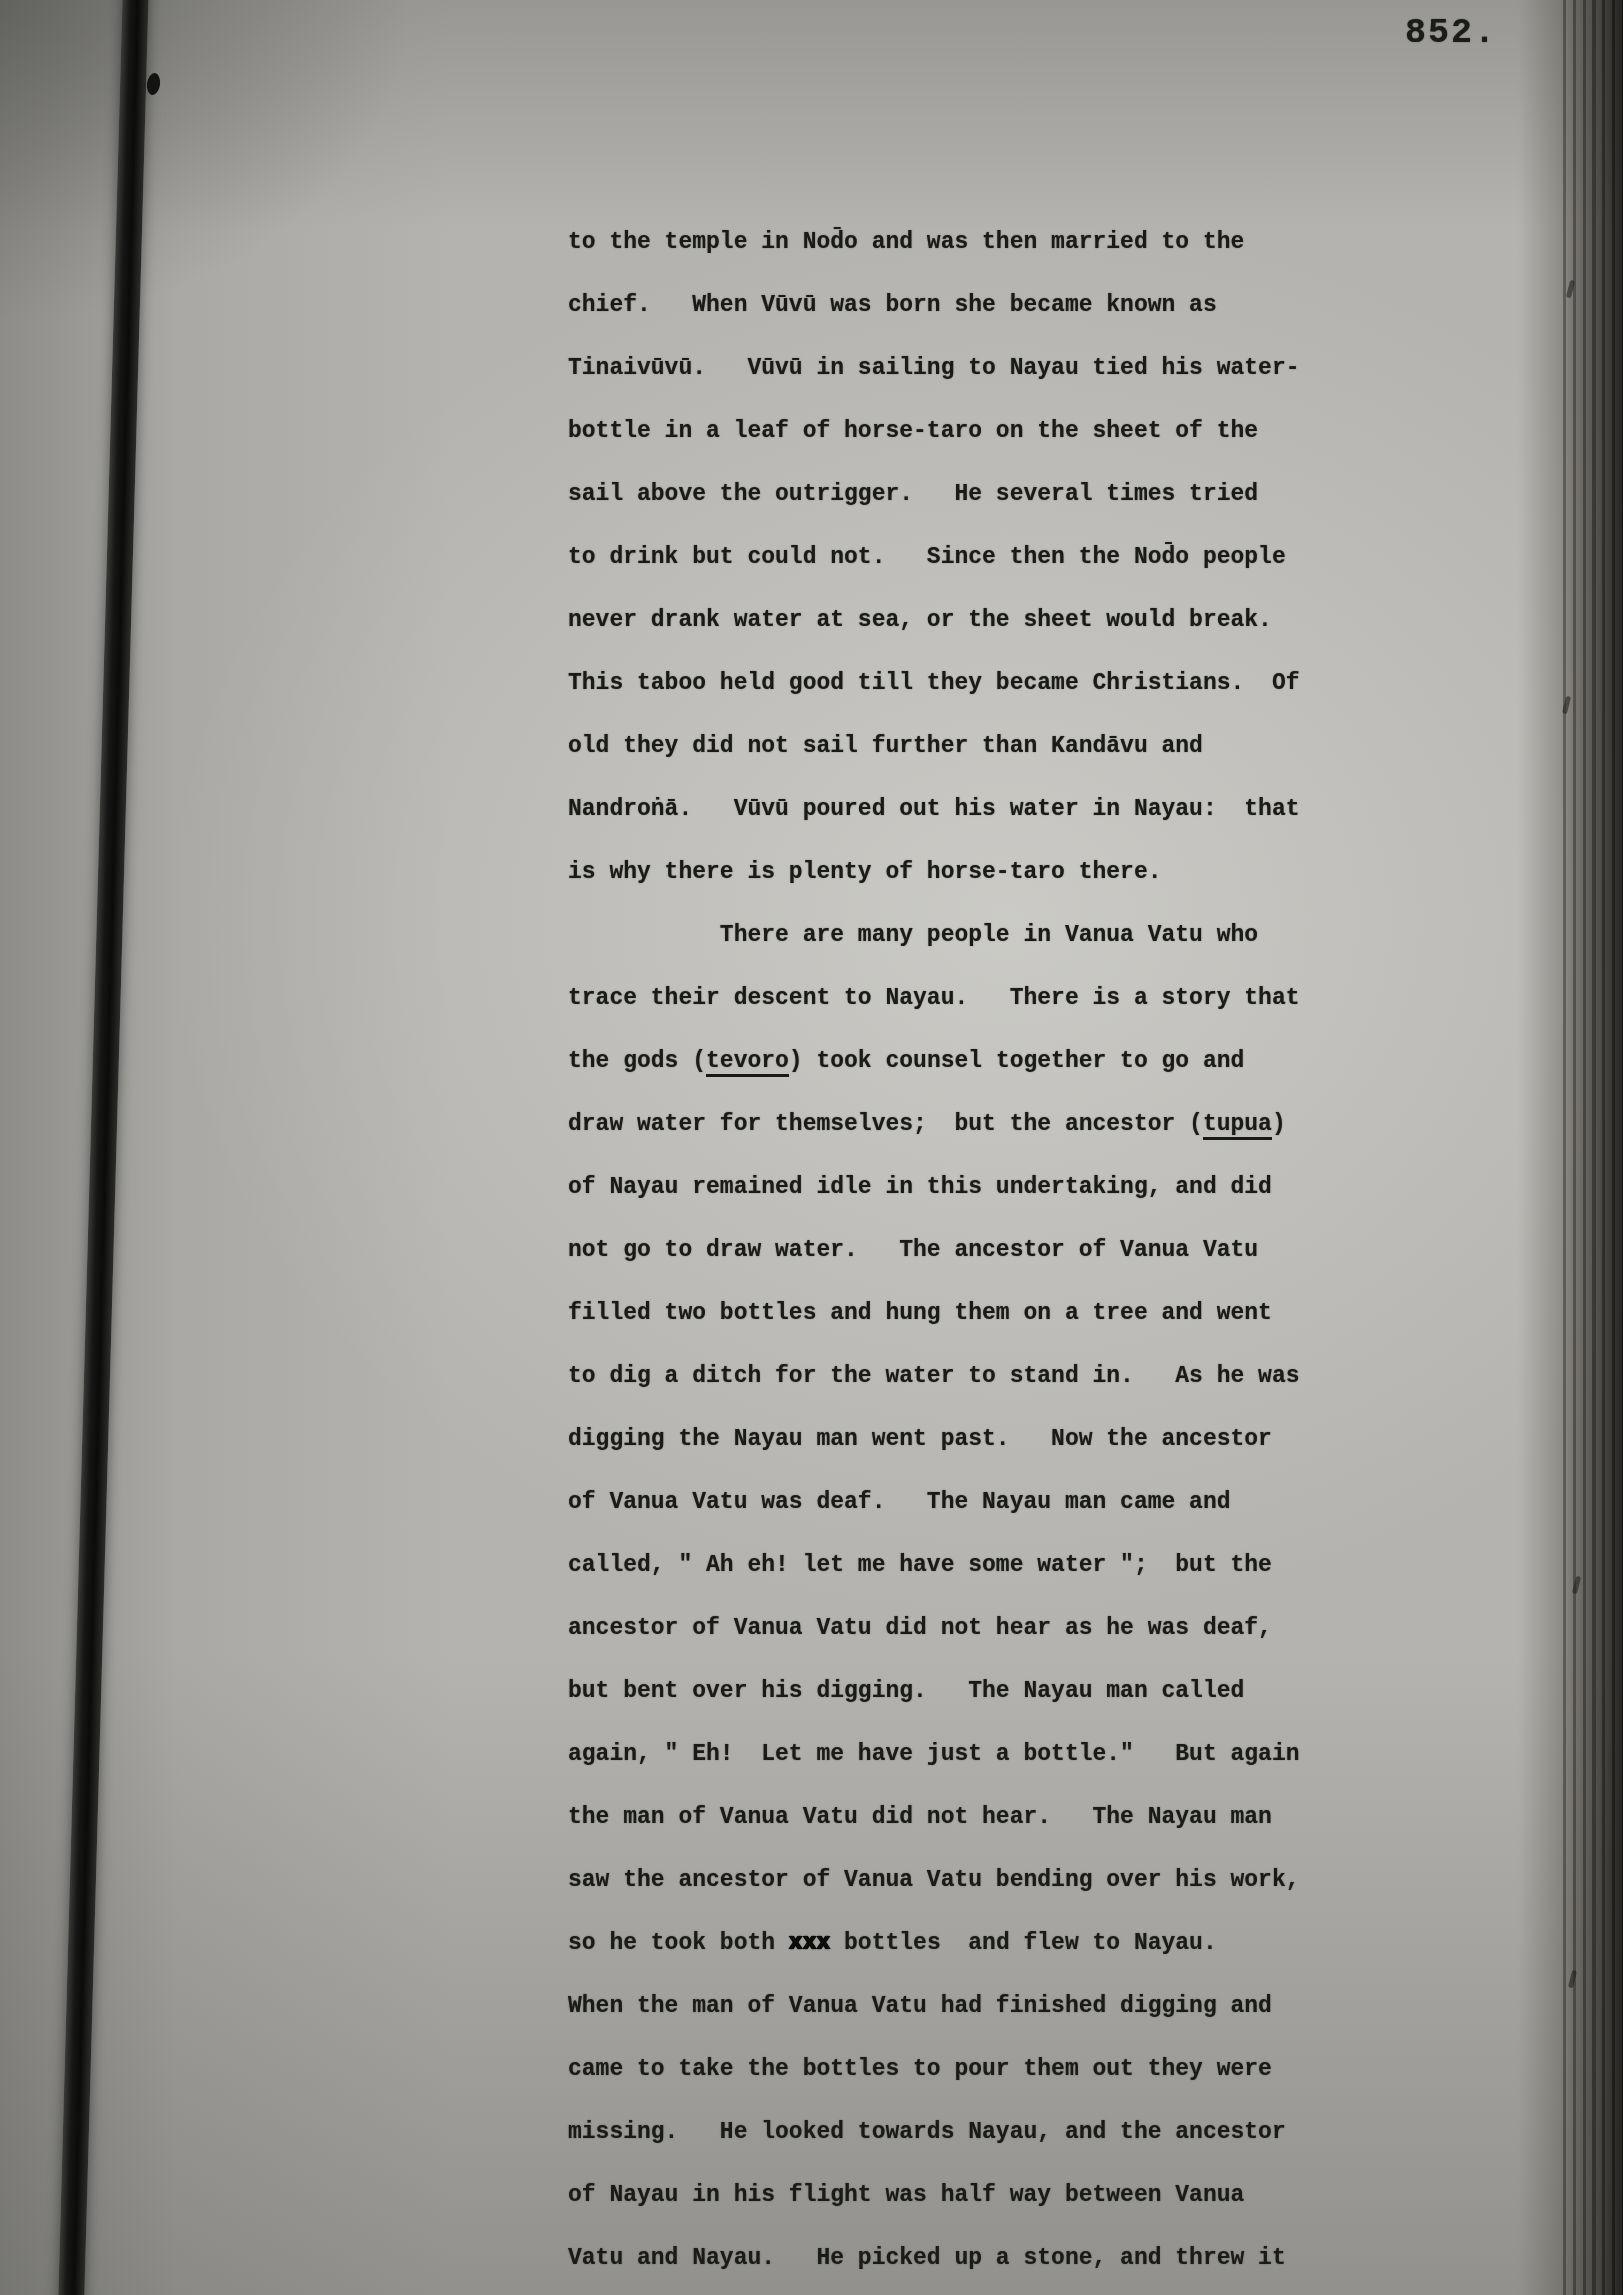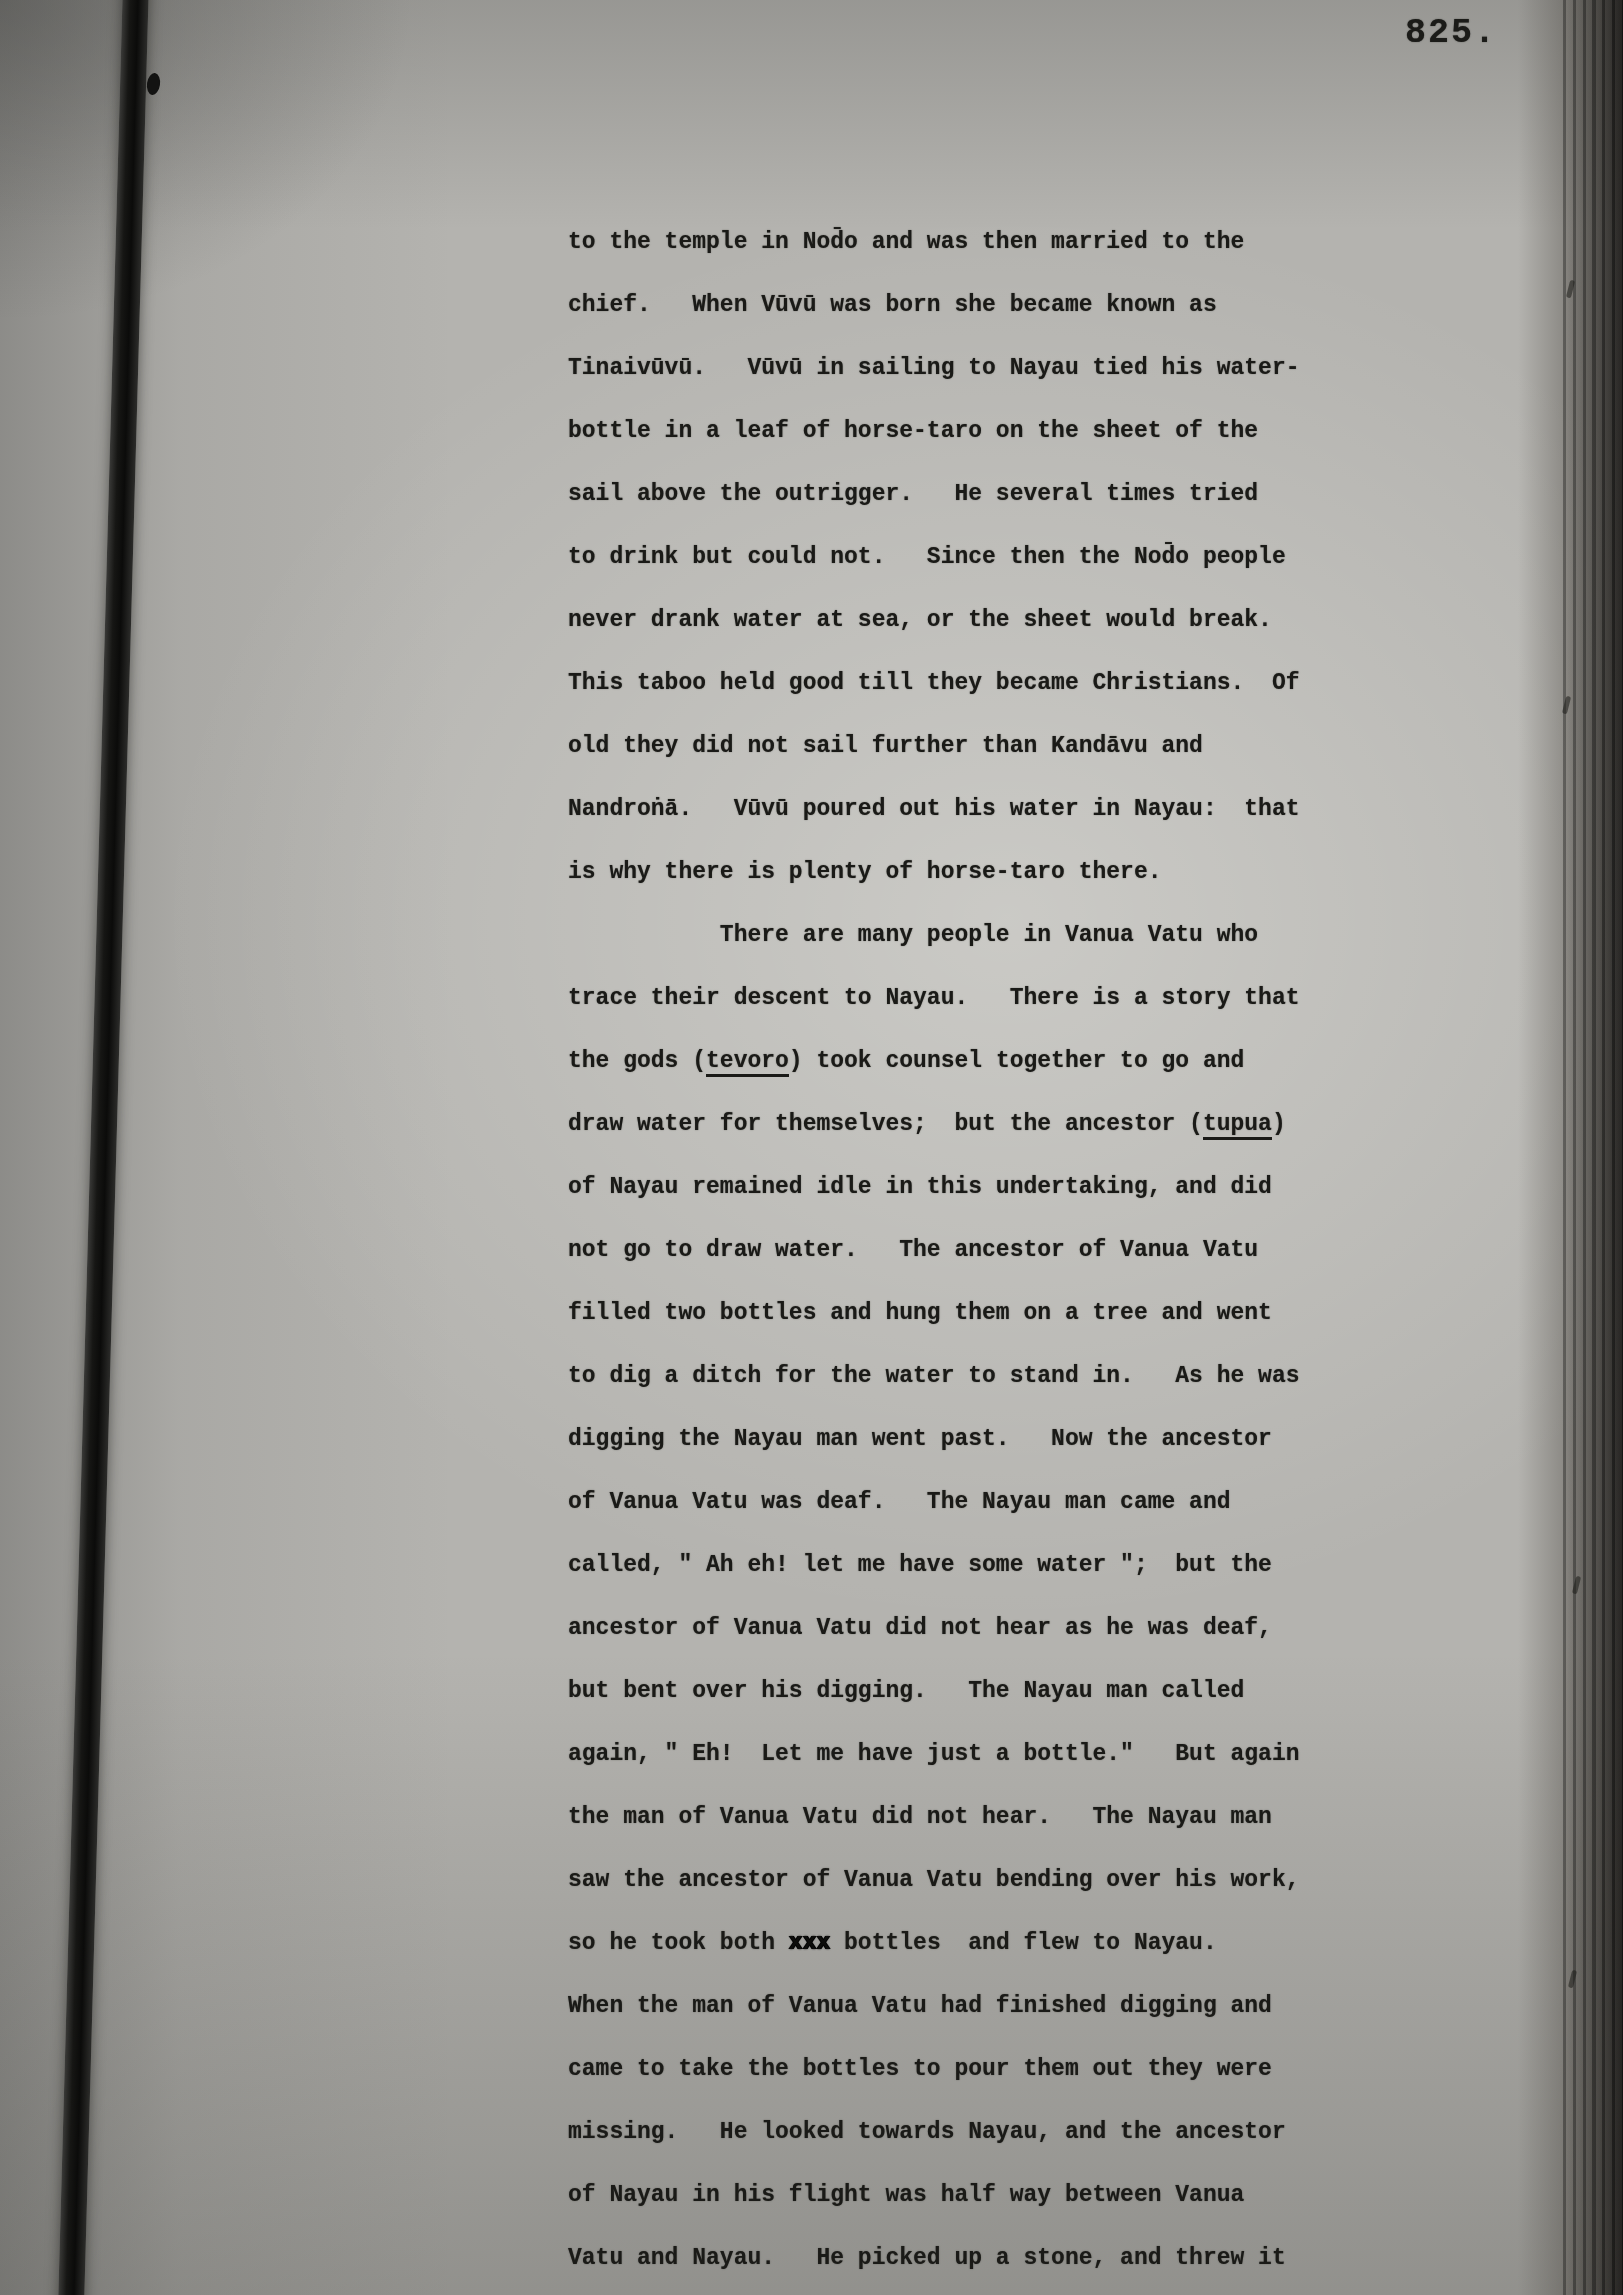--- a/index.html
+++ b/index.html
@@ -72,18 +72,18 @@
   <div class="binding-knot"></div>
 
   <div class="right-edge"></div>
   <div class="right-streaks"></div>
 
   <div class="mark" style="left:1568px;top:280px"></div>
   <div class="mark" style="left:1564px;top:696px"></div>
   <div class="mark" style="left:1574px;top:1576px"></div>
   <div class="mark" style="left:1570px;top:1970px"></div>
 
-  <div class="pagenum">825.</div>
+  <div class="pagenum">852.</div>
 
   <div class="textblock" id="textblock"><div class="line"><span>to the temple in Nod̄o and was then married to the</span></div><div class="line"><span>chief.   When Vūvū was born she became known as</span></div><div class="line"><span>Tinaivūvū.   Vūvū in sailing to Nayau tied his water-</span></div><div class="line"><span>bottle in a leaf of horse-taro on the sheet of the</span></div><div class="line"><span>sail above the outrigger.   He several times tried</span></div><div class="line"><span>to drink but could not.   Since then the Nod̄o people</span></div><div class="line"><span>never drank water at sea, or the sheet would break.</span></div><div class="line"><span>This taboo held good till they became Christians.  Of</span></div><div class="line"><span>old they did not sail further than Kandāvu and</span></div><div class="line"><span>Nandroṅā.   Vūvū poured out his water in Nayau:  that</span></div><div class="line"><span>is why there is plenty of horse-taro there.</span></div><div class="line"><span>           There are many people in Vanua Vatu who</span></div><div class="line"><span>trace their descent to Nayau.   There is a story that</span></div><div class="line"><span>the gods (</span><span class="u">tevoro</span><span>) took counsel together to go and</span></div><div class="line"><span>draw water for themselves;  but the ancestor (</span><span class="u">tupua</span><span>)</span></div><div class="line"><span>of Nayau remained idle in this undertaking, and did</span></div><div class="line"><span>not go to draw water.   The ancestor of Vanua Vatu</span></div><div class="line"><span>filled two bottles and hung them on a tree and went</span></div><div class="line"><span>to dig a ditch for the water to stand in.   As he was</span></div><div class="line"><span>digging the Nayau man went past.   Now the ancestor</span></div><div class="line"><span>of Vanua Vatu was deaf.   The Nayau man came and</span></div><div class="line"><span>called, " Ah eh! let me have some water ";  but the</span></div><div class="line"><span>ancestor of Vanua Vatu did not hear as he was deaf,</span></div><div class="line"><span>but bent over his digging.   The Nayau man called</span></div><div class="line"><span>again, " Eh!  Let me have just a bottle."   But again</span></div><div class="line"><span>the man of Vanua Vatu did not hear.   The Nayau man</span></div><div class="line"><span>saw the ancestor of Vanua Vatu bending over his work,</span></div><div class="line"><span>so he took both </span><span class="struck">xxx</span><span> bottles  and flew to Nayau.</span></div><div class="line"><span>When the man of Vanua Vatu had finished digging and</span></div><div class="line"><span>came to take the bottles to pour them out they were</span></div><div class="line"><span>missing.   He looked towards Nayau, and the ancestor</span></div><div class="line"><span>of Nayau in his flight was half way between Vanua</span></div><div class="line"><span>Vatu and Nayau.   He picked up a stone, and threw it</span></div></div>
 
 </div>
 
 
 </body></html>

